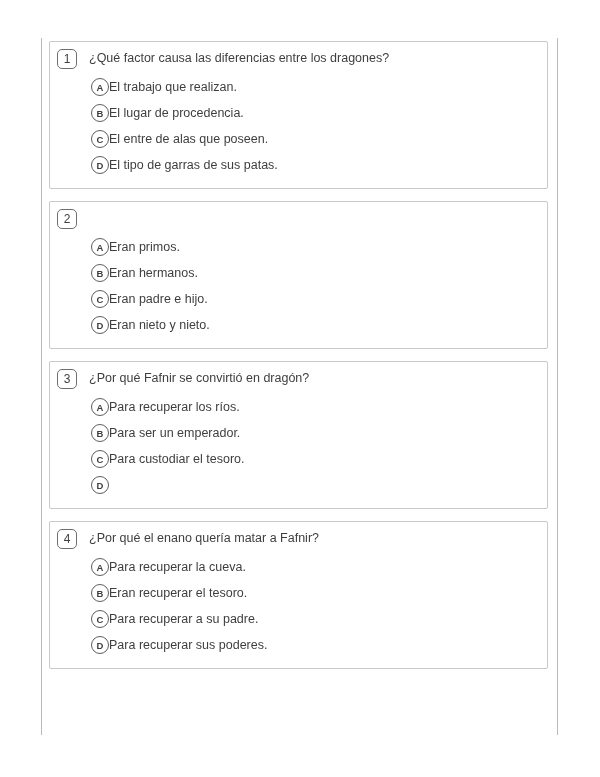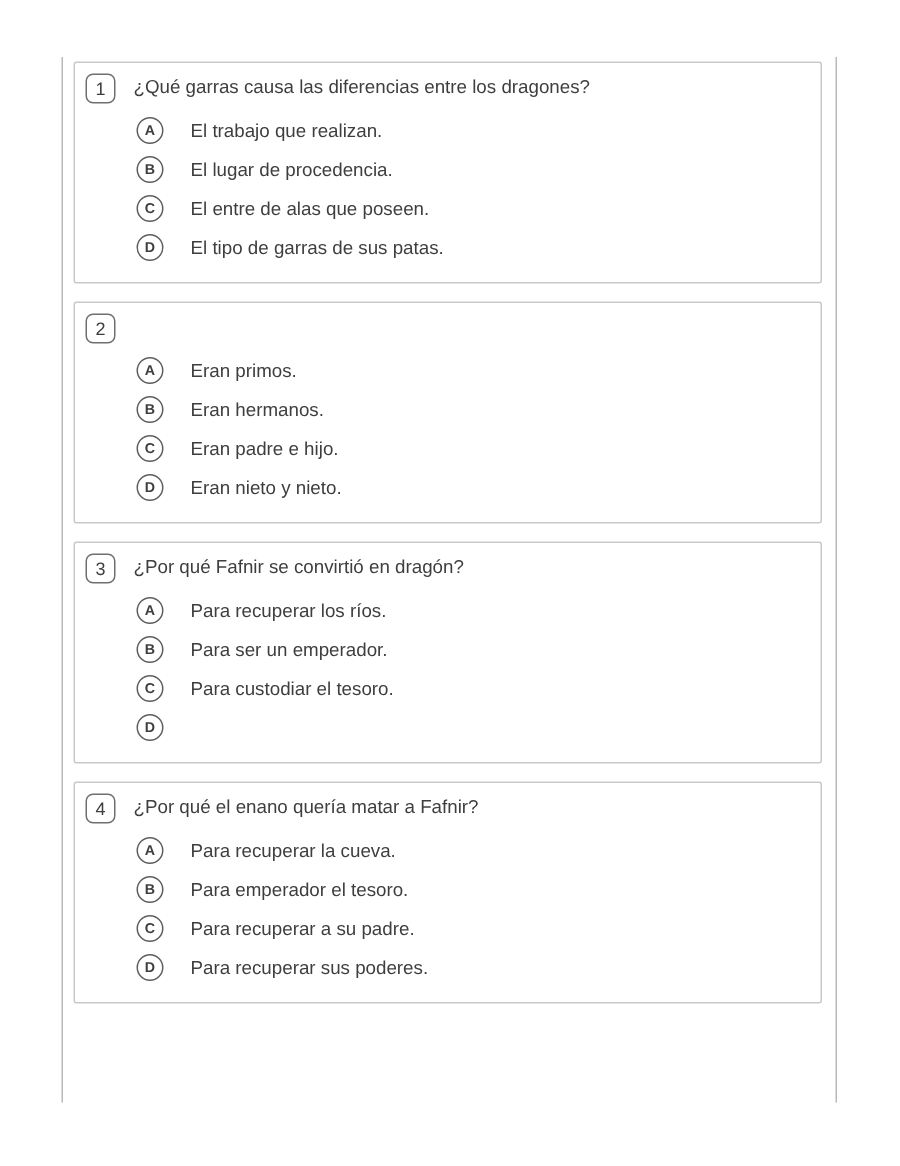--- a/index.html
+++ b/index.html
@@ -73,34 +73,34 @@
     border-radius: 50%;
     display: flex;
     align-items: center;
     justify-content: center;
     font-size: 9.5px;
     font-weight: bold;
     color: #3e3e3e;
     background: #ffffff;
   }
   .opt-text {
-    margin-left: 18px;
+    margin-left: 0;
     font-size: 12.5px;
     color: #3e3e3e;
   }
 </style>
 </head>
 <body>
 
 <div class="page-frame">
 
   <section class="question-card">
     <div class="q-head">
       <div class="q-num">1</div>
-      <div class="q-text">¿Qué garras causa las diferencias entre los dragones?</div>
+      <div class="q-text">¿Qué factor causa las diferencias entre los dragones?</div>
     </div>
     <div class="options">
       <div class="opt">
         <span class="bubble">A</span>
         <span class="opt-text">El trabajo que realizan.</span>
       </div>
       <div class="opt">
         <span class="bubble">B</span>
         <span class="opt-text">El lugar de procedencia.</span>
       </div>
@@ -168,21 +168,21 @@
       <div class="q-num">4</div>
       <div class="q-text">¿Por qué el enano quería matar a Fafnir?</div>
     </div>
     <div class="options">
       <div class="opt">
         <span class="bubble">A</span>
         <span class="opt-text">Para recuperar la cueva.</span>
       </div>
       <div class="opt">
         <span class="bubble">B</span>
-        <span class="opt-text">Para emperador el tesoro.</span>
+        <span class="opt-text">Eran recuperar el tesoro.</span>
       </div>
       <div class="opt">
         <span class="bubble">C</span>
         <span class="opt-text">Para recuperar a su padre.</span>
       </div>
       <div class="opt">
         <span class="bubble">D</span>
         <span class="opt-text">Para recuperar sus poderes.</span>
       </div>
     </div>

